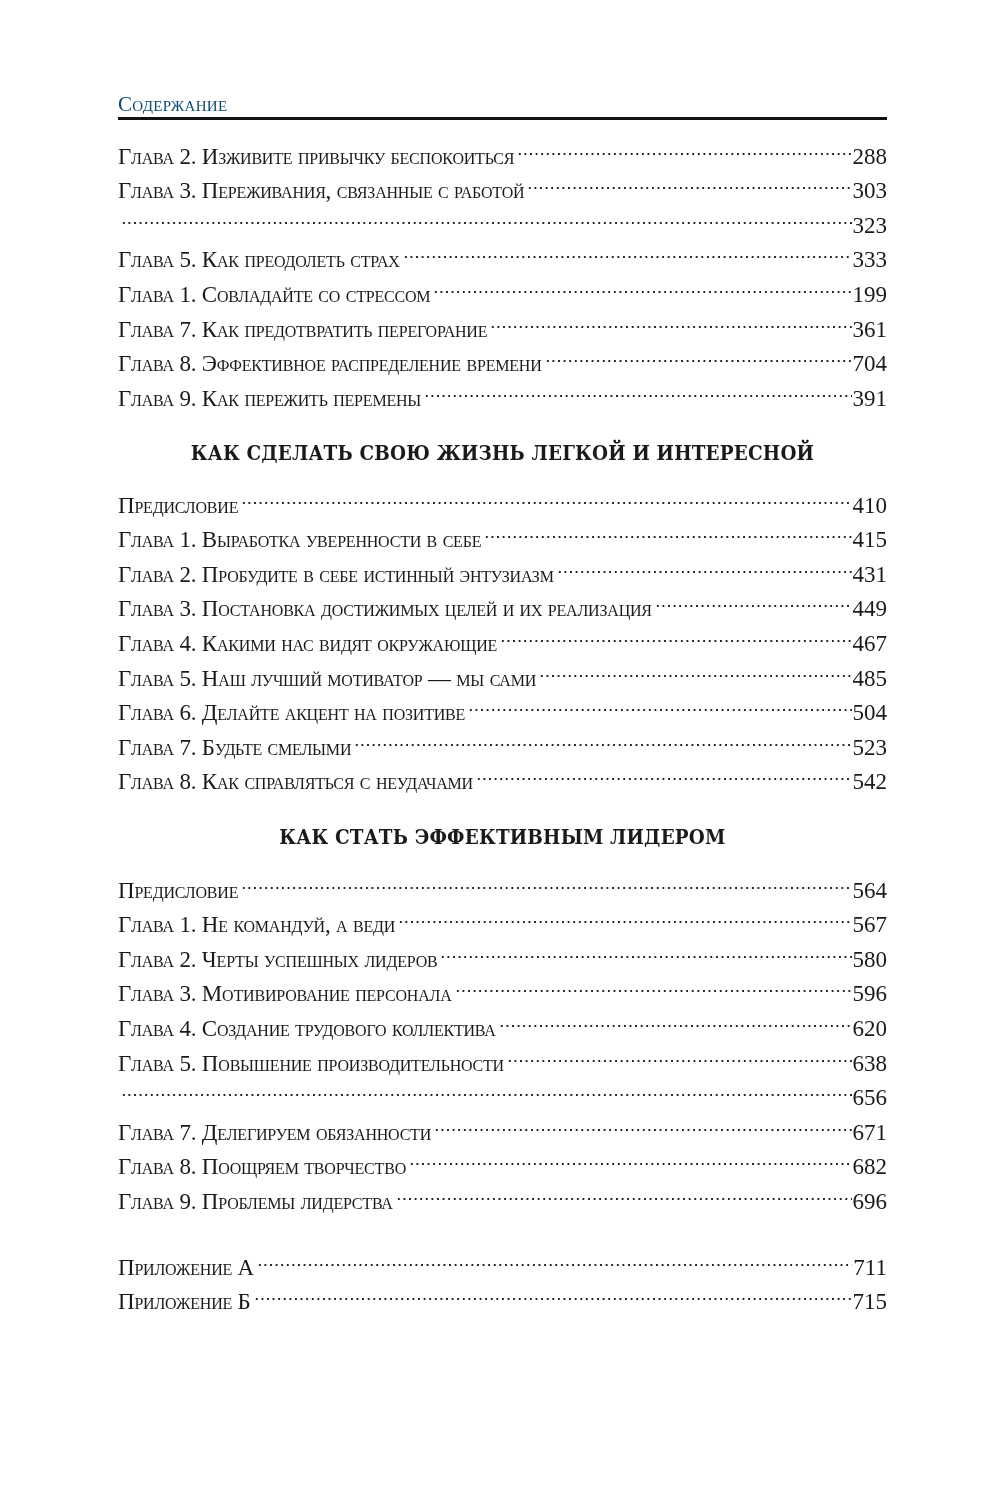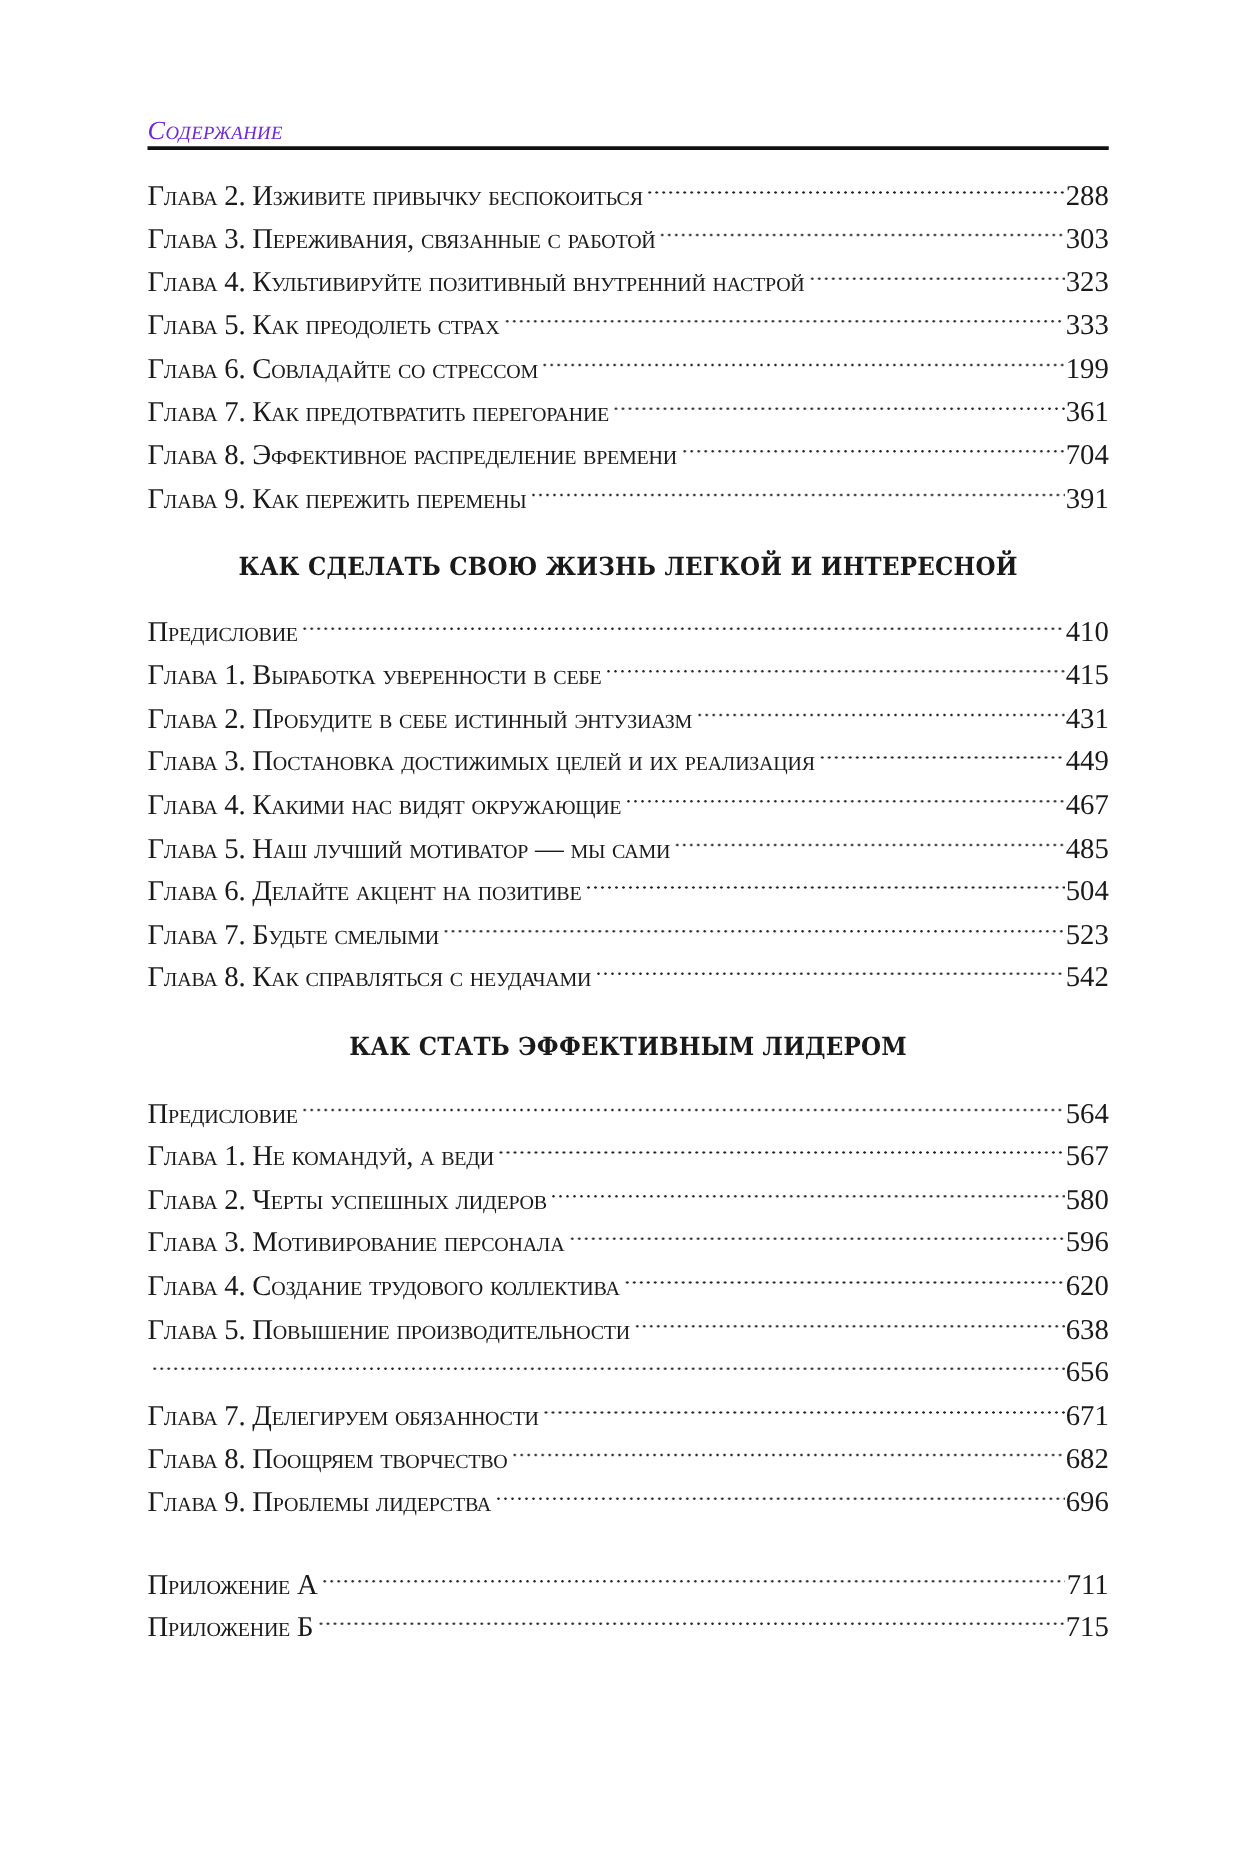--- a/index.html
+++ b/index.html
@@ -19,24 +19,23 @@
       position: absolute;
       left: 118px;
       top: 0;
       width: 769px;
     }
     .running-head {
       position: absolute;
       left: 0;
       top: 92px;
       font-size: 21px;
-      font-style: italic;
       font-variant: small-caps;
       letter-spacing: 0.3px;
-      color: #6d28d9;
+      color: #0c4a6e;
     }
     .rule {
       position: absolute;
       left: 0;
       top: 117px;
       width: 769px;
       height: 3px;
       background: #111;
     }
     .toc {
@@ -104,31 +103,30 @@
         <span class="label">Глава 2. Изживите привычку беспокоиться</span>
         <span class="leader"></span>
         <span class="page-num">288</span>
       </div>
     <div class="row">
         <span class="label">Глава 3. Переживания, связанные с работой</span>
         <span class="leader"></span>
         <span class="page-num">303</span>
       </div>
     <div class="row">
-        <span class="label">Глава 4. Культивируйте позитивный внутренний настрой</span>
         <span class="leader"></span>
         <span class="page-num">323</span>
       </div>
     <div class="row">
         <span class="label">Глава 5. Как преодолеть страх</span>
         <span class="leader"></span>
         <span class="page-num">333</span>
       </div>
     <div class="row">
-        <span class="label">Глава 6. Совладайте со стрессом</span>
+        <span class="label">Глава 1. Совладайте со стрессом</span>
         <span class="leader"></span>
         <span class="page-num">199</span>
       </div>
     <div class="row">
         <span class="label">Глава 7. Как предотвратить перегорание</span>
         <span class="leader"></span>
         <span class="page-num">361</span>
       </div>
     <div class="row">
         <span class="label">Глава 8. Эффективное распределение времени</span>

